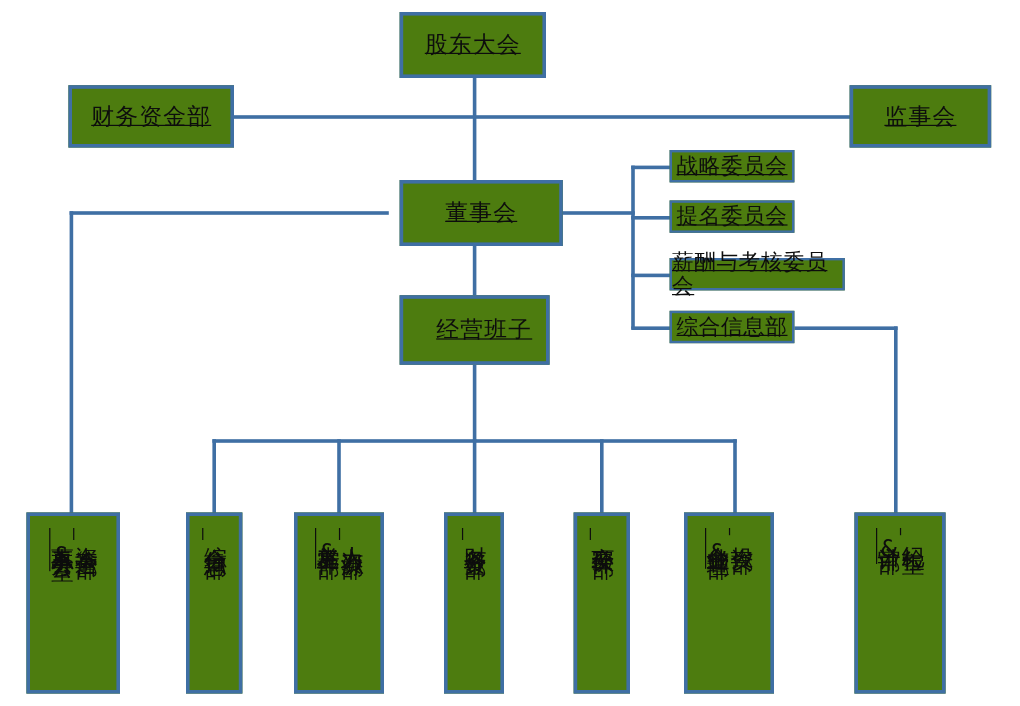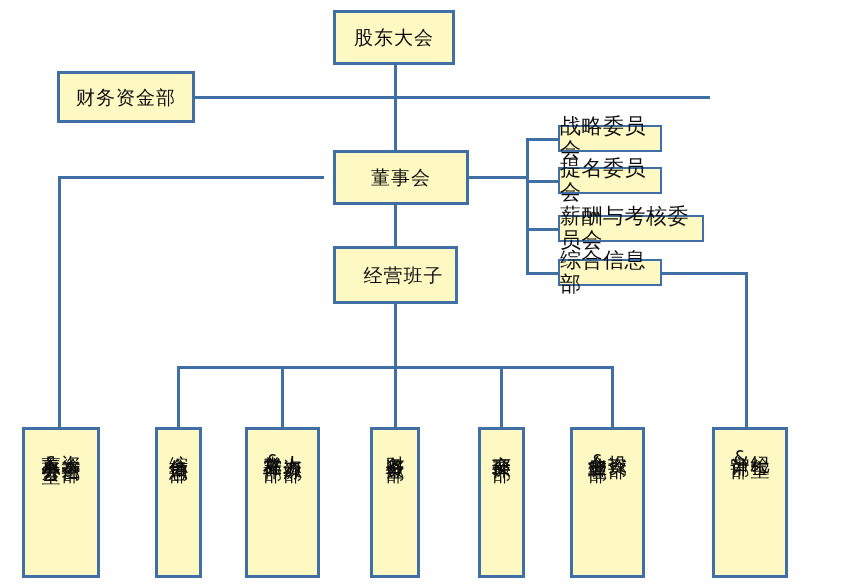--- a/index.html
+++ b/index.html
@@ -14,39 +14,39 @@
     height: 588px;
     background: #ffffff;
     font-family: "DejaVu Sans", "Liberation Sans", sans-serif;
     overflow: hidden;
   }
 
   
   .node {
     position: absolute;
     box-sizing: border-box;
-    background: #fef9c3;
+    background: #4d7c0f;
     border: 3px solid #3f6fa4;
     display: flex;
     align-items: center;
     justify-content: center;
     color: #0d0d0d;
     z-index: 3;
+    text-decoration: underline;
   }
   .node.h {
     font-size: 19px;
     letter-spacing: 1px;
     line-height: 1.1;
   }
   .node.sm {
-    font-size: 21px;
+    font-size: 18px;
     letter-spacing: 0.5px;
     border-width: 2px;
     line-height: 1.1;
-    justify-content: flex-end;
   }
   
   .node.v {
     align-items: flex-start;
     justify-content: center;
     padding-top: 10px;
   }
   .vwrap {
     display: flex;
     flex-direction: row-reverse;
@@ -110,20 +110,23 @@
   <div class="lnk vt" style="left:611px; top:366px; height:63px;"></div>
 
   <div class="node h" style="left:333px; top:10px; width:122px; height:55px;">
     <span>股东大会</span>
   </div>
 
   <div class="node h" style="left:57px; top:71px; width:138px; height:52px;">
     <span>财务资金部</span>
   </div>
 
+  <div class="node h" style="left:708px; top:71px; width:118px; height:52px;">
+    <span>监事会</span>
+  </div>
 
   <div class="node h" style="left:333px; top:150px; width:136px; height:55px;">
     <span>董事会</span>
   </div>
 
   <div class="node h" style="left:333px; top:246px; width:125px; height:58px;padding-left:16px;">
     <span>经营班子</span>
   </div>
 
   <div class="node sm" style="left:558px; top:125px; width:104px; height:27px;">

